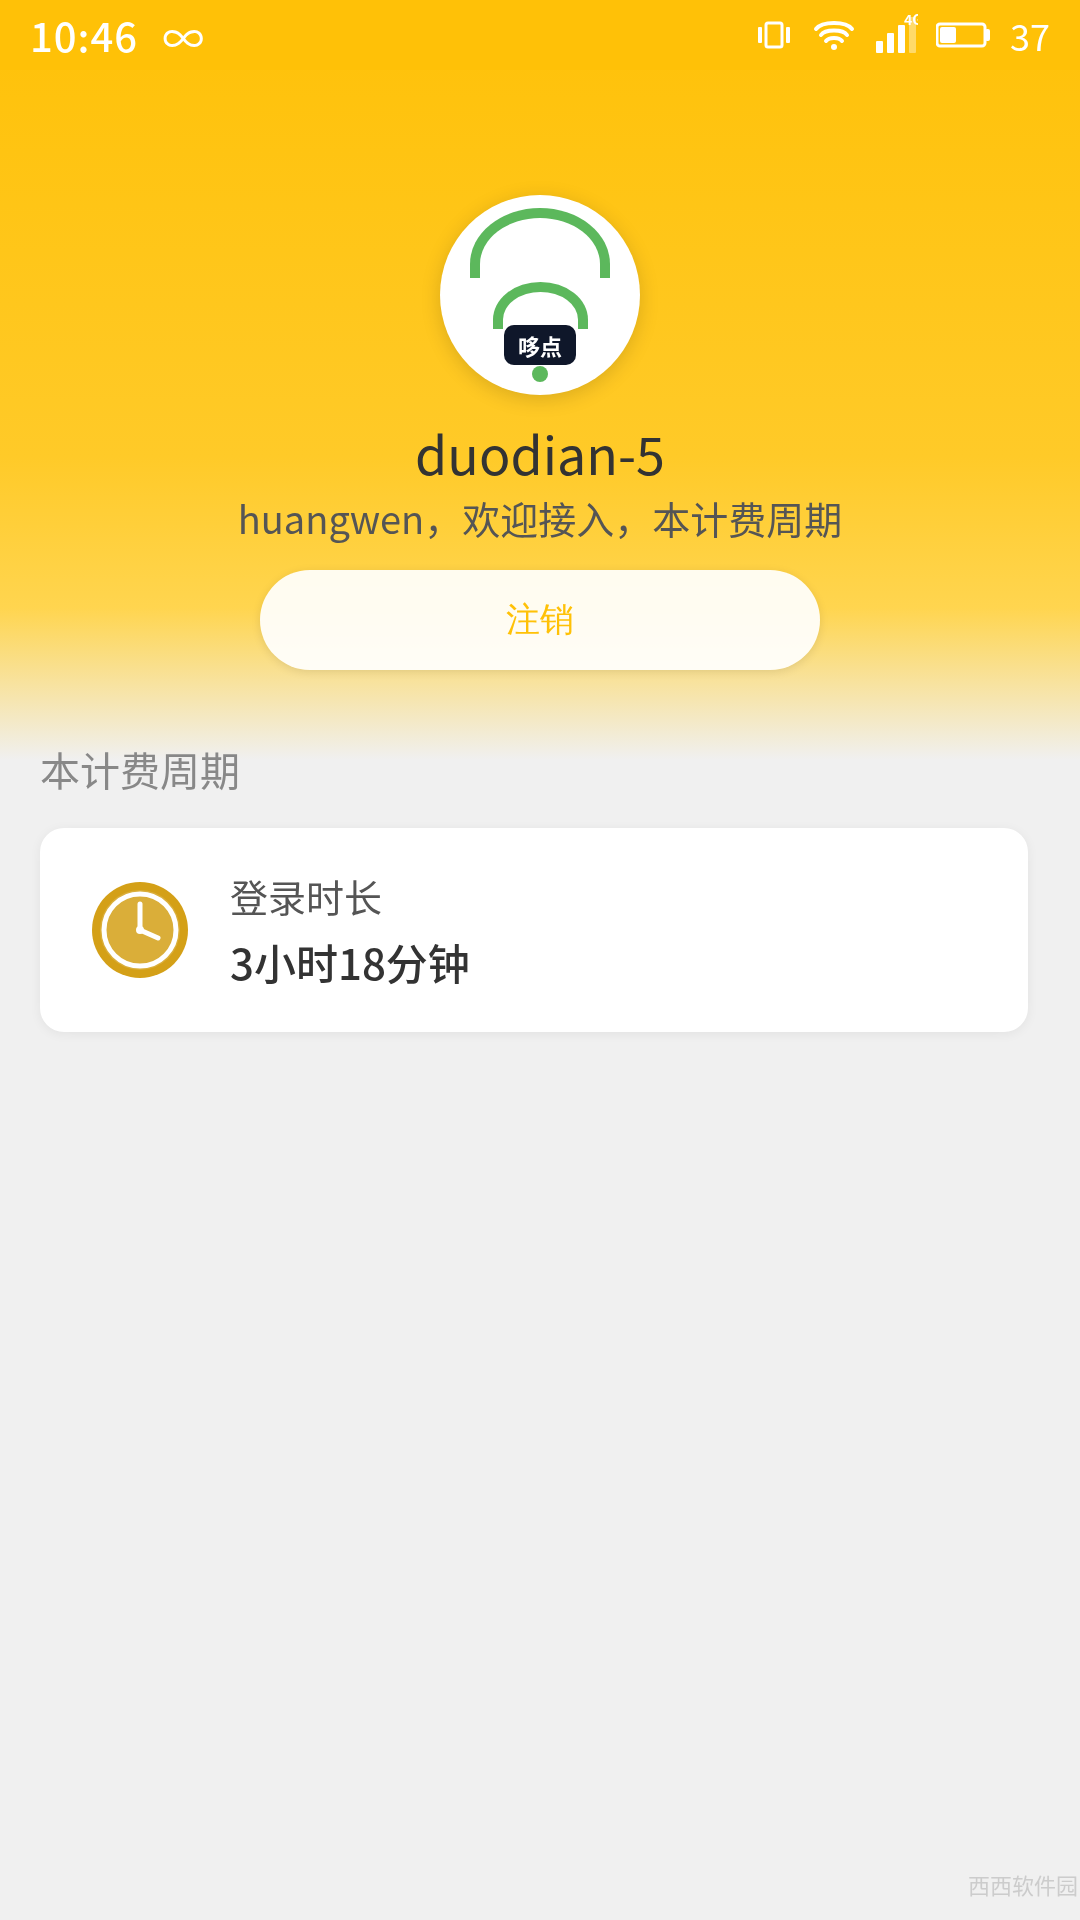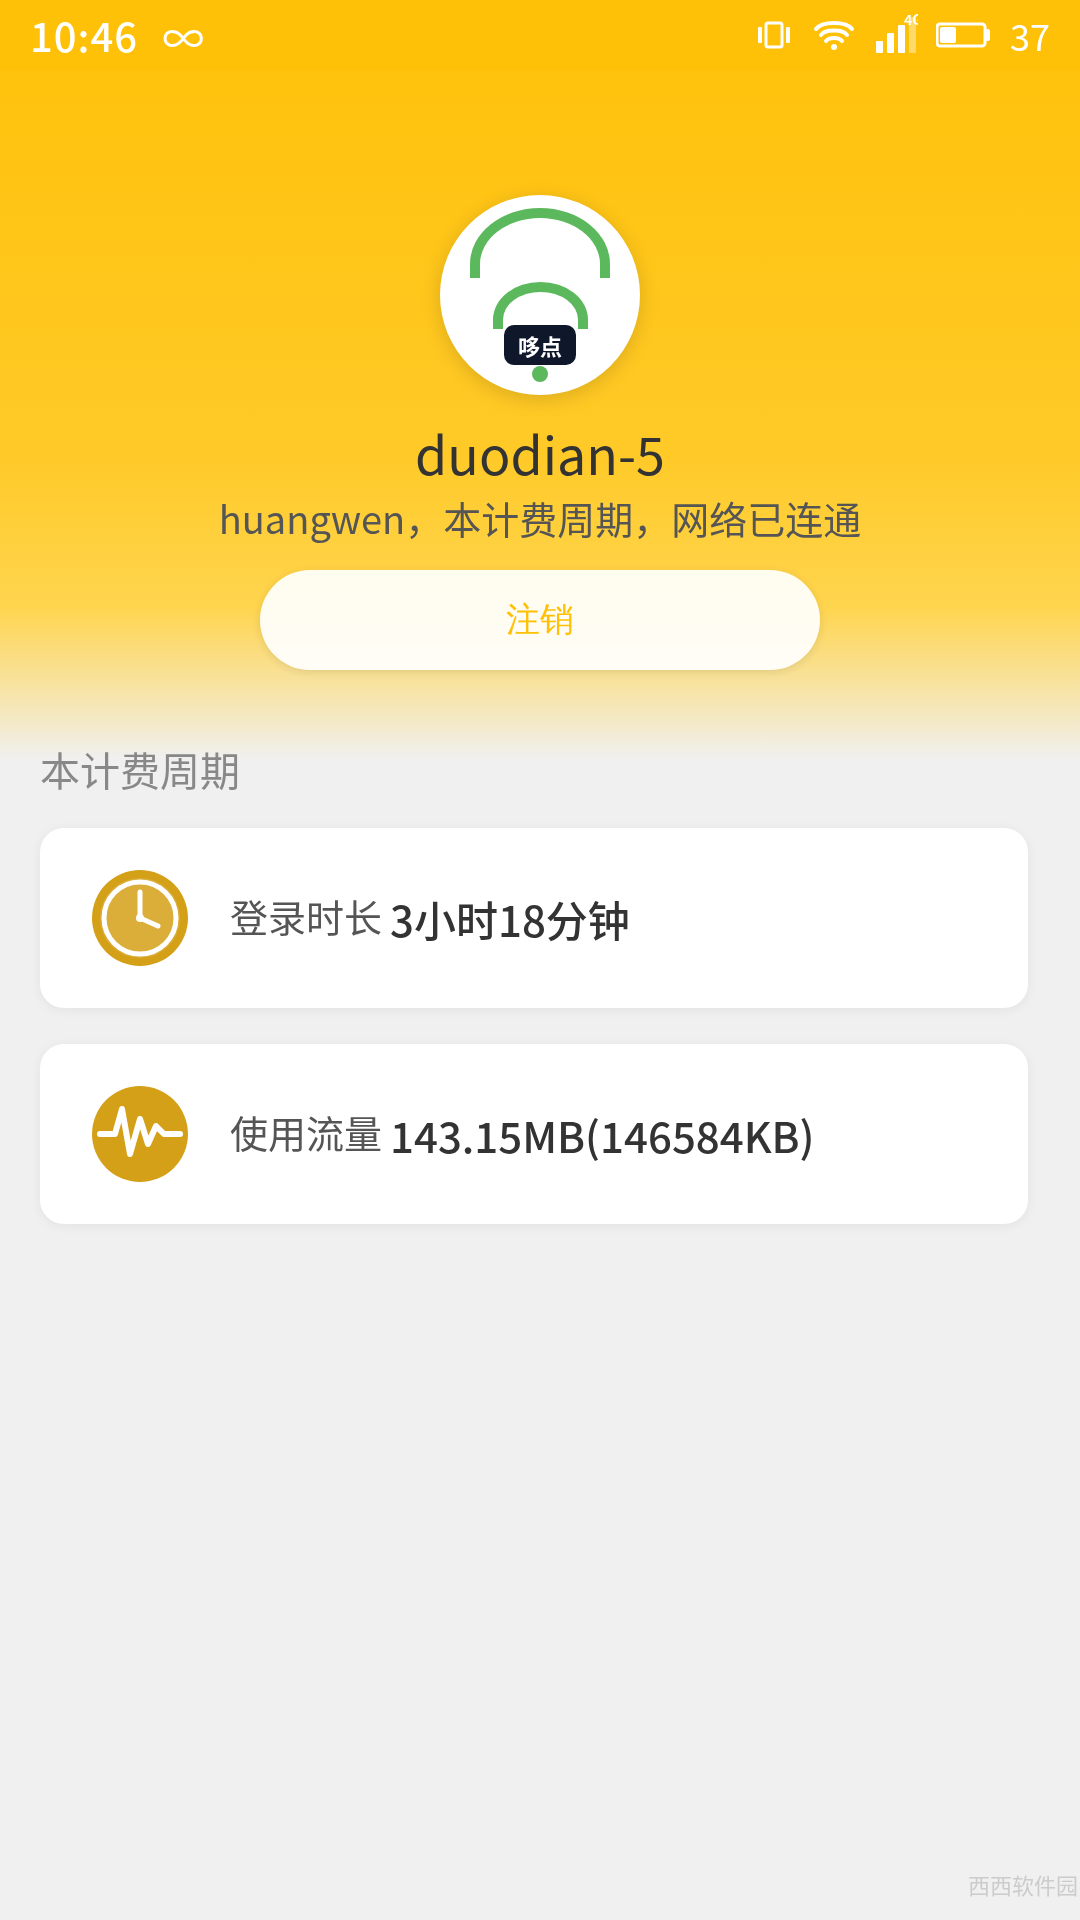--- a/index.html
+++ b/index.html
@@ -217,20 +217,21 @@
       width: 100px;
       height: 100px;
       flex-shrink: 0;
       display: flex;
       align-items: center;
       justify-content: center;
     }
 
     .card-content {
       display: flex;
+      flex-direction: column;
       gap: 8px;
     }
 
     .card-label {
       font-size: 38px;
       color: #555;
     }
 
     .card-value {
       font-size: 42px;
@@ -315,21 +316,21 @@
     <div class="wifi-arc wifi-arc-1"></div>
     <div class="wifi-arc wifi-arc-2"></div>
     <div class="wifi-arc wifi-arc-3"></div>
     <div class="wifi-dot"></div>
   </div>
   <div class="logo-label">哆点</div>
 </div>
 
 <div class="network-name">duodian-5</div>
 
-<div class="welcome-msg">huangwen，本计费周期，网络已连通</div>
+<div class="welcome-msg">huangwen，欢迎接入，本计费周期</div>
 
 <button class="logout-btn">注销</button>
 
 <div class="billing-section">
   <div class="billing-title">本计费周期</div>
 
   <div class="info-card">
     <div class="card-icon">
       <svg width="100" height="100" viewBox="0 0 100 100">
 
@@ -342,29 +343,15 @@
         <line x1="50" y1="50" x2="68" y2="58" stroke="white" stroke-width="5" stroke-linecap="round"></line>
         <circle cx="50" cy="50" r="4" fill="white"></circle>
       </svg>
     </div>
     <div class="card-content">
       <span class="card-label">登录时长</span>
       <span class="card-value">3小时18分钟</span>
     </div>
   </div>
 
-  <div class="info-card">
-    <div class="card-icon">
-      <svg width="100" height="100" viewBox="0 0 100 100">
-
-        <circle cx="50" cy="50" r="48" fill="#d4a017"></circle>
-
-        <polyline points="10,50 25,50 32,25 40,70 50,35 58,60 66,42 74,50 90,50" fill="none" stroke="white" stroke-width="6" stroke-linecap="round" stroke-linejoin="round"></polyline>
-      </svg>
-    </div>
-    <div class="card-content">
-      <span class="card-label">使用流量</span>
-      <span class="card-value">143.15MB(146584KB)</span>
-    </div>
-  </div>
 </div>
 
 <div class="watermark">西西软件园</div>
 
 </body></html>

